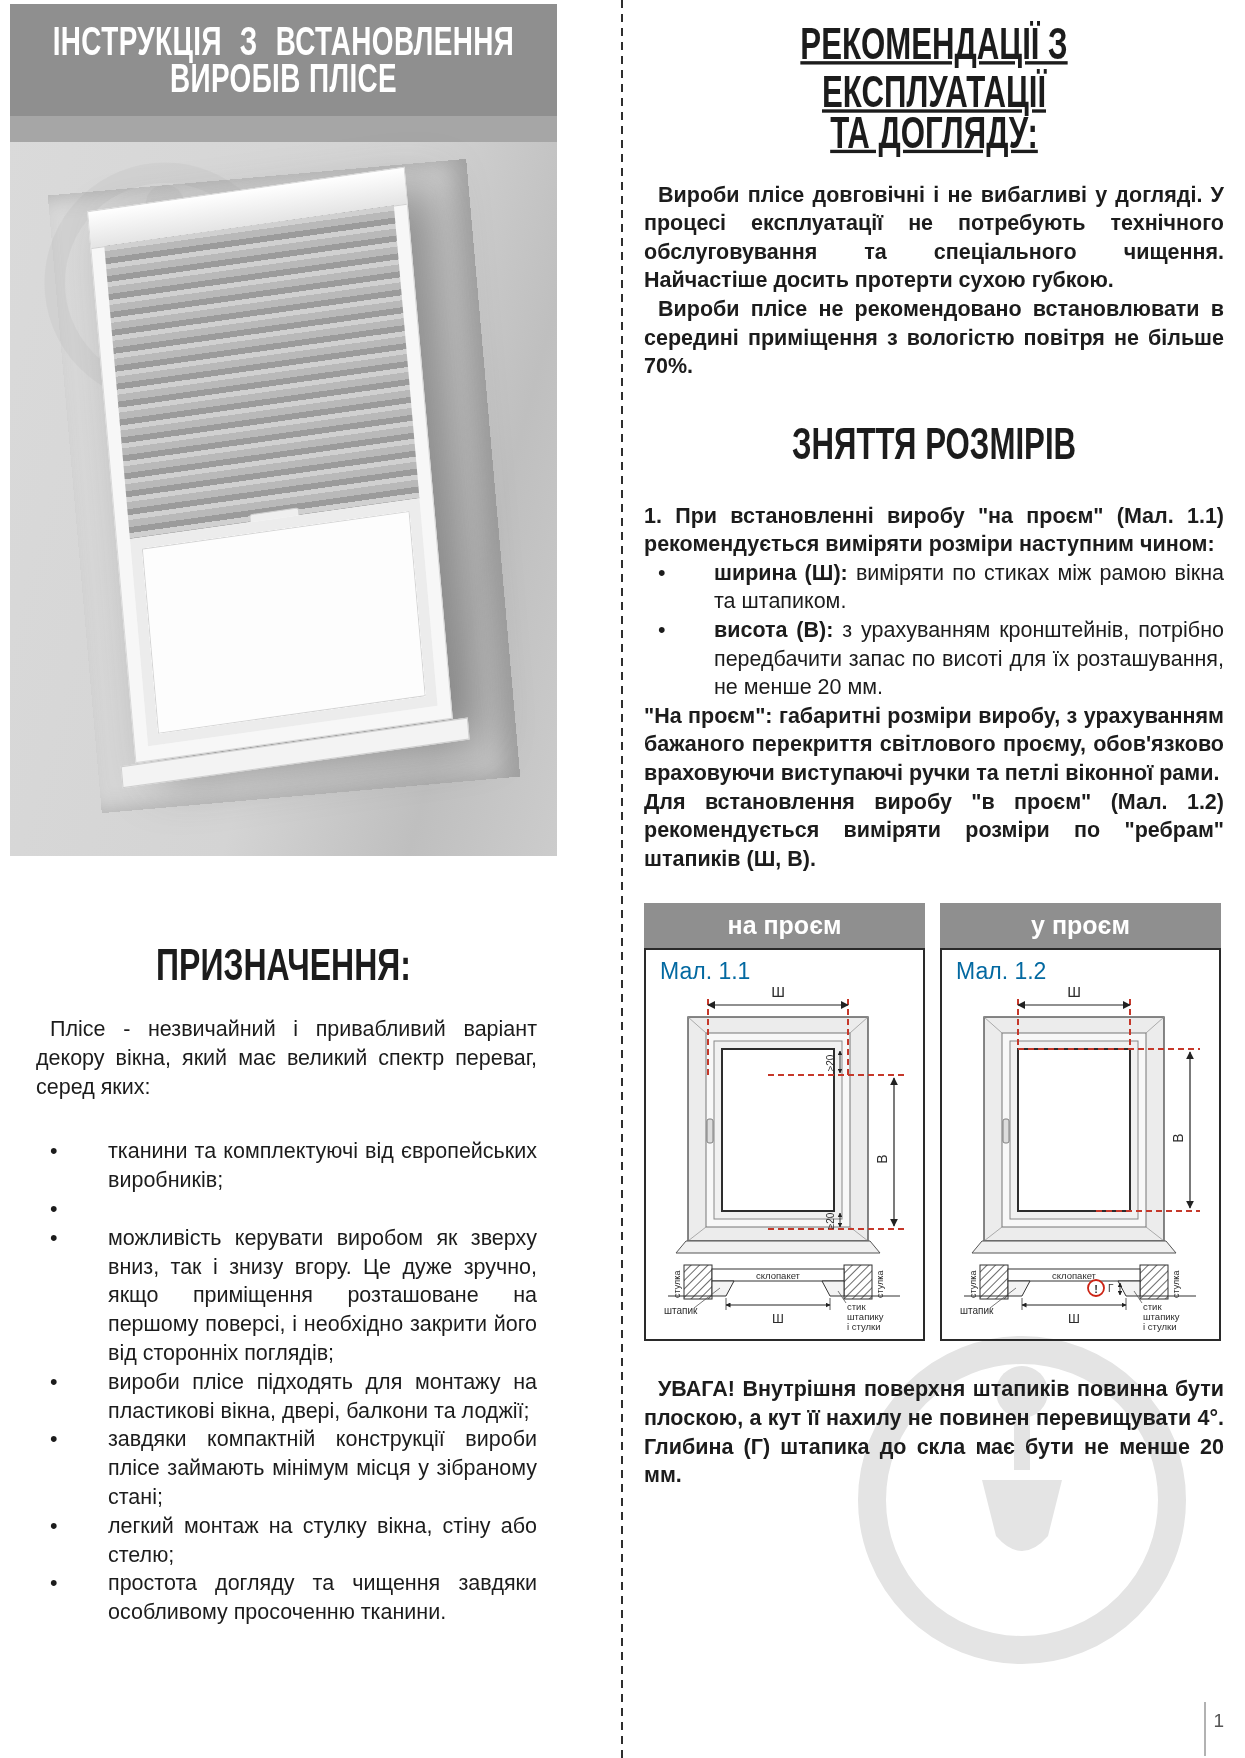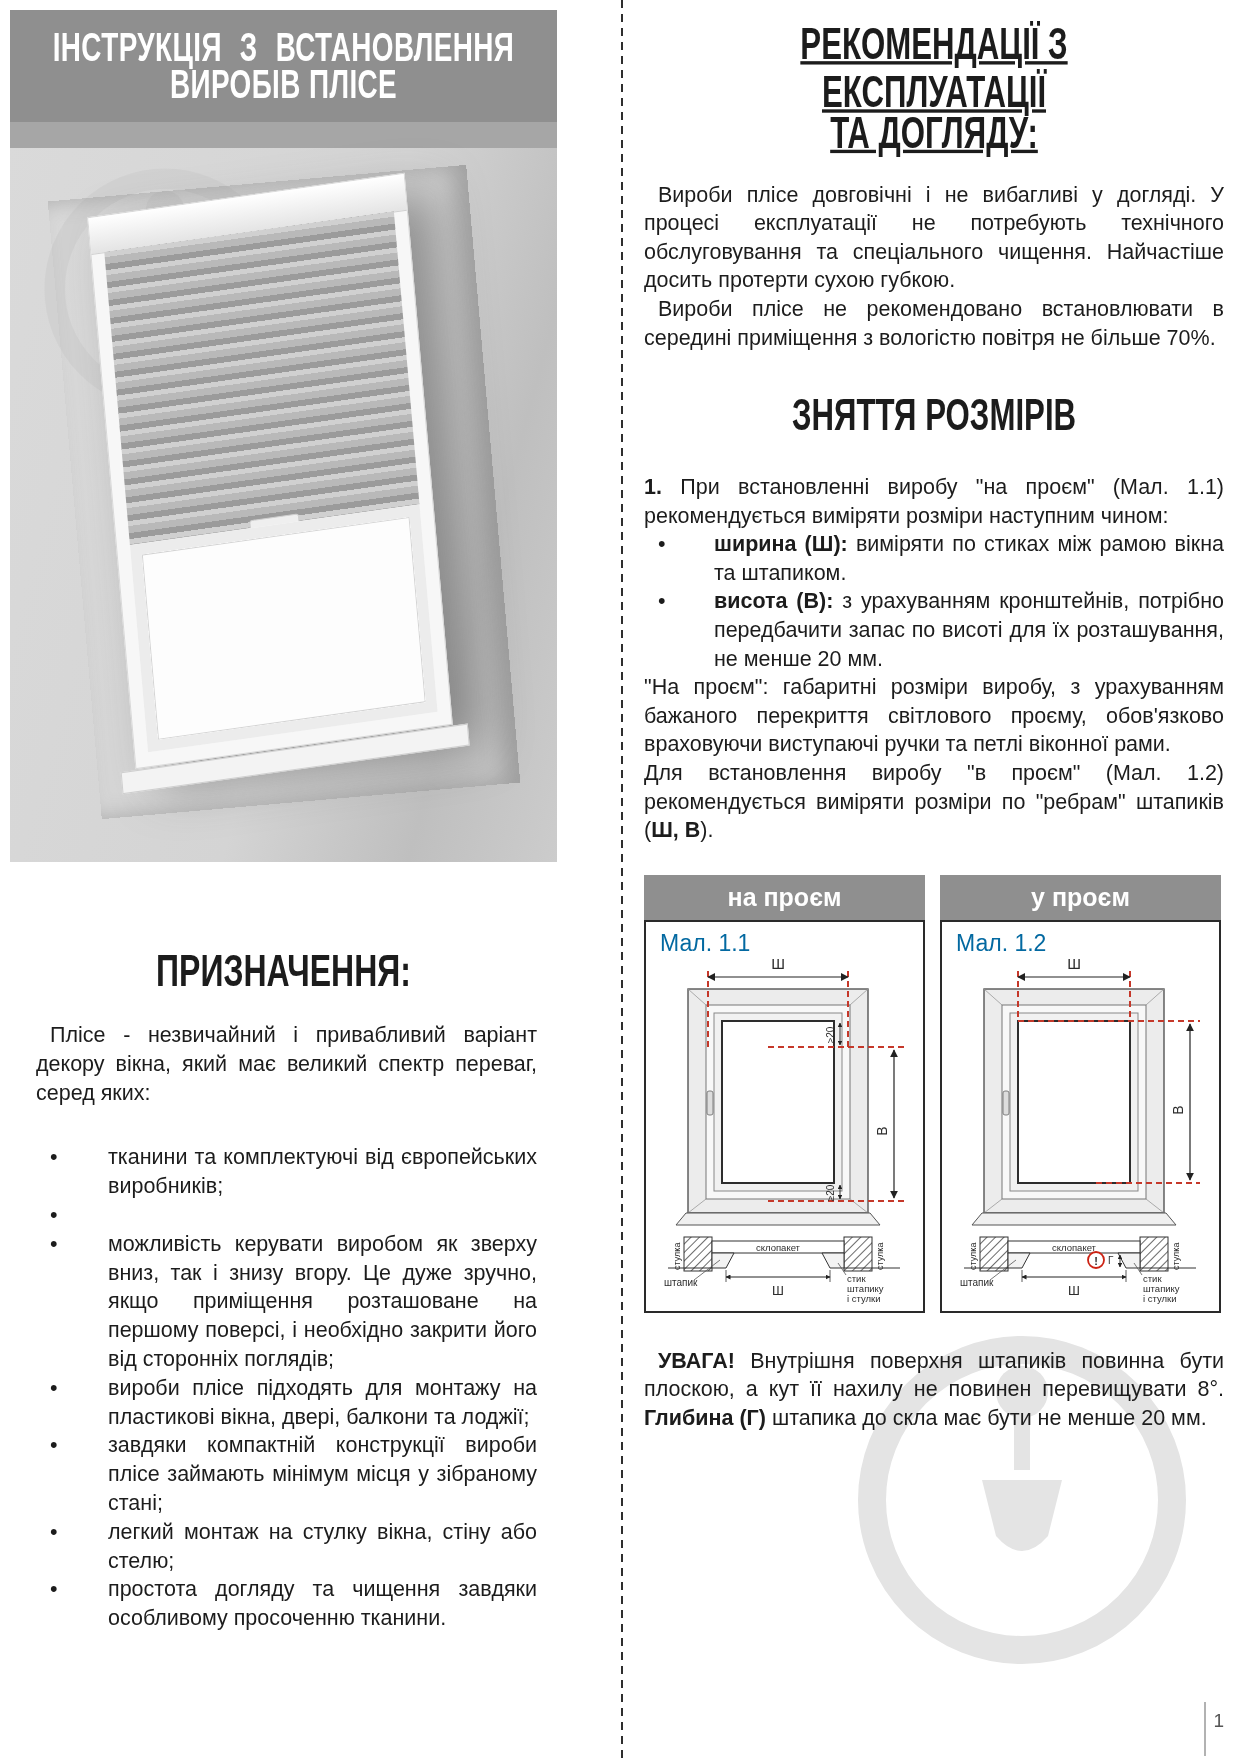--- a/index.html
+++ b/index.html
@@ -1,20 +1,20 @@
 <!DOCTYPE html>
 <html><head>
 <meta charset="utf-8">
 <style>
   html,body{margin:0;padding:0;background:#9a9a9a;}
   .page{position:relative;width:1245px;height:1758px;margin:0 auto;background:#ffffff;
         font-family:"Liberation Sans",sans-serif;color:#1c1c1c;overflow:hidden;}
 
   
-  .left-col{position:absolute;left:10px;top:10px;width:547px;}
+  .left-col{position:absolute;left:10px;top:4px;width:547px;}
   .banner{background:#8f8f8f;height:112px;display:flex;flex-direction:column;justify-content:center;align-items:center;}
   .banner-line{display:block;color:#fff;font-weight:bold;font-size:34px;line-height:1.08;
                letter-spacing:.5px;white-space:nowrap;transform:scale(.82,1.18);}
   .banner-line.l1{word-spacing:12px;}
 
   .photo{position:relative;height:740px;overflow:hidden;
          background:linear-gradient(105deg,#dadada 0%,#d4d4d4 55%,#bfbfbf 80%,#cccccc 100%);}
   .photo-top{position:absolute;top:0;left:0;right:0;height:26px;background:#a6a6a6;}
   .photo-wm{position:absolute;left:30px;top:42px;width:250px;height:250px;opacity:.5;}
   .reveal-shadow{position:absolute;left:64px;top:60px;width:420px;height:620px;transform:rotate(-5deg);
@@ -39,21 +39,21 @@
   .blt{flex:none;width:58px;padding-left:14px;}
   .btxt{flex:1;text-align:justify;}
 
   
   .divider{position:absolute;left:621px;top:0;width:2px;height:1758px;
            background:repeating-linear-gradient(180deg,#2e2e2e 0 8px,transparent 8px 14px);}
 
   
   .right-col{position:absolute;left:644px;top:26px;width:580px;font-size:21.5px;line-height:1.33;z-index:1;}
   .care-title{text-align:center;font-weight:bold;font-size:39px;line-height:1.1;text-decoration:underline;}
-  .jp{text-align:justify;margin:0;}
+  .jp{text-align:justify;margin:0;font-weight:bold;}
   .p1{margin-top:26px;text-indent:14px;}
   .p2{text-indent:14px;}
   .p3{margin-top:28px;font-style:italic;text-indent:14px;}
   .m-title{margin-top:37px;text-align:center;font-weight:bold;font-size:39px;}
   .step{margin-top:32px;text-align:justify;}
   .m-list{margin:0;padding:0;list-style:none;}
   .m-list li{display:flex;}
   .blt2{flex:none;width:56px;padding-left:14px;}
 
   .figs{display:flex;gap:15px;margin-top:30px;position:relative;}
@@ -312,18 +312,18 @@
 
             <circle cx="150" cy="305" r="8" fill="#fff" stroke="#cc2213" stroke-width="1.8"></circle>
             <text x="150" y="309.5" text-anchor="middle" font-size="11" font-weight="bold" fill="#cc2213">!</text>
             <text x="162" y="309" font-size="10">Г</text>
             <line x1="174" y1="300" x2="174" y2="312" stroke="#222" stroke-width=".9" marker-start="url(#f2s)" marker-end="url(#f2s)"></line>
           </svg>
         </div>
       </div>
     </div>
 
-    <p class="jp att"><b>УВАГА!</b><span> Внутрішня поверхня штапиків повинна бути плоскою, а кут її нахилу не повинен перевищувати 8°. </span><b>Глибина (Г)</b><span> штапика до скла має бути не менше 20 мм.</span></p>
+    <p class="jp att"><b>УВАГА!</b><span> Внутрішня поверхня штапиків повинна бути плоскою, а кут її нахилу не повинен перевищувати 4°. </span><b>Глибина (Г)</b><span> штапика до скла має бути не менше 20 мм.</span></p>
   </div>
 
   <div class="pgline"></div>
   <div class="pgnum">1</div>
 </div>
 
 </body></html>

